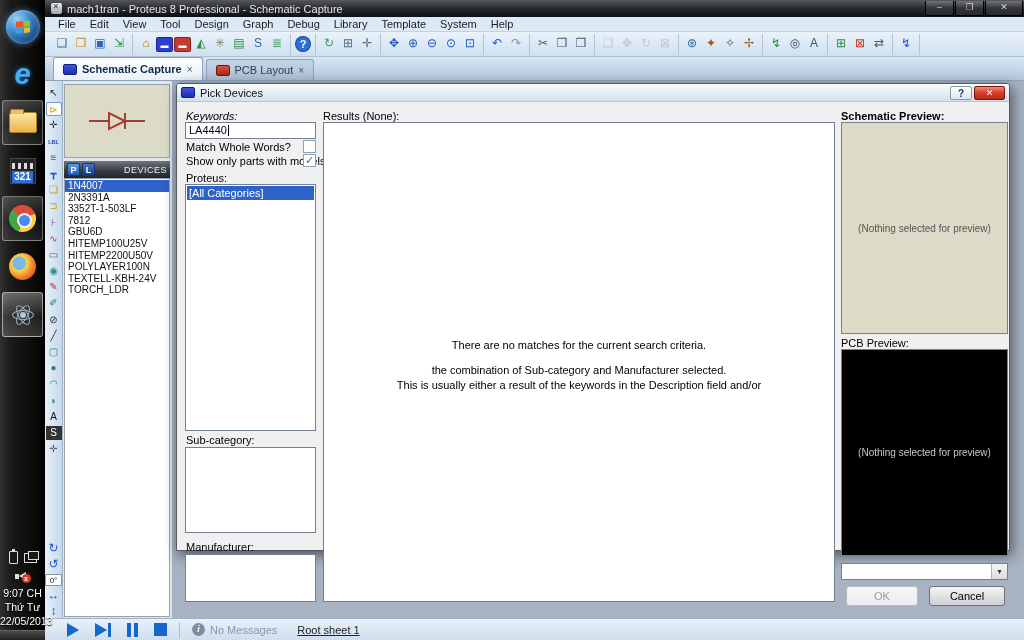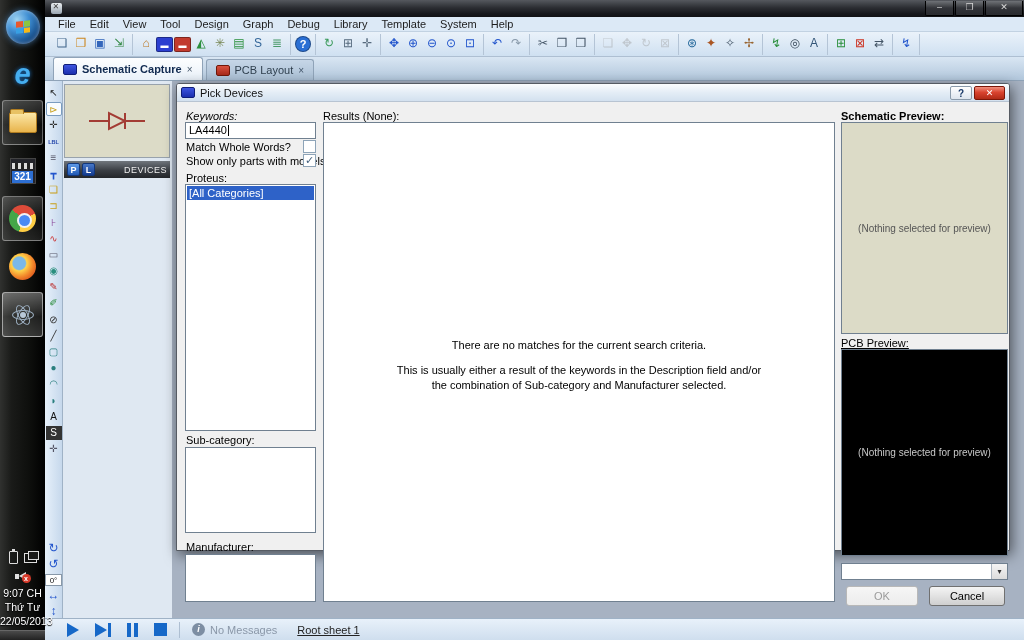--- a/index.html
+++ b/index.html
@@ -215,20 +215,21 @@
         <div>Thứ Tư</div>
         <div>22/05/2013</div>
       </div>
     </div>
     <div class="show-desktop"></div>
   </div>
 
   <div class="window">
     <div class="titlebar">
       <span class="app-icon-sm"></span>
+      <span>mach1tran - Proteus 8 Professional - Schematic Capture</span>
       <span class="winbtns">
         <span class="winbtn">–</span>
         <span class="winbtn">❐</span>
         <span class="winbtn close">✕</span>
       </span>
     </div>
     <div class="menubar" id="menubar">
         <span class="menu-item">File</span>
         <span class="menu-item">Edit</span>
         <span class="menu-item">View</span>
@@ -363,20 +364,32 @@
             <polygon points="22,7 22,23 38,15" fill="none" stroke="#a33c34" stroke-width="2"></polygon>
             <line x1="38" y1="7" x2="38" y2="23" stroke="#a33c34" stroke-width="2"></line>
             <line x1="38" y1="15" x2="58" y2="15" stroke="#a33c34" stroke-width="2"></line>
           </svg>
         </div>
         <div class="devices-header">
           <span class="pl-btn p">P</span>
           <span class="pl-btn l">L</span>
           <span class="devices-title">DEVICES</span>
         </div>
+        <ul class="devices-list" id="devices-list">
+            <li class="dev-item sel">1N4007</li>
+            <li class="dev-item">2N3391A</li>
+            <li class="dev-item">3352T-1-503LF</li>
+            <li class="dev-item">7812</li>
+            <li class="dev-item">GBU6D</li>
+            <li class="dev-item">HITEMP100U25V</li>
+            <li class="dev-item">HITEMP2200U50V</li>
+            <li class="dev-item">POLYLAYER100N</li>
+            <li class="dev-item">TEXTELL-KBH-24V</li>
+            <li class="dev-item">TORCH_LDR</li>
+          </ul>
       </div>
     </div>
 
     <div class="statusbar">
       <div class="sim">
         <span class="play-shape"></span>
         <span class="step-shape">
             <span class="play-shape"></span>
             <span class="bar"></span>
           </span>
@@ -419,30 +432,30 @@
     <span class="lbl" style="left:9px; top:350px;">Sub-category:</span>
     <div class="field sub-list"></div>
     <span class="lbl" style="left:9px; top:457px;">Manufacturer:</span>
     <div class="field man-list"></div>
 
     <span class="lbl" style="left:146px; top:26px;">Results (None):</span>
     <div class="field results-box">
       <div class="no-match">
         <div>There are no matches for the current search criteria.</div>
         <div class="gap"></div>
+        <div>the combination of Sub-category and Manufacturer selected.</div>
         <div>This is usually either a result of the keywords in the Description field and/or</div>
-        <div>the combination of Sub-category and Manufacturer selected.</div>
       </div>
     </div>
 
     <span class="lbl" style="left:664px; top:26px;font-weight:bold;">Schematic Preview:</span>
     <div class="field schem-box">
       <span class="preview-empty">(Nothing selected for preview)</span>
     </div>
-    <span class="lbl" style="left:664px; top:253px;text-decoration:underline;">PCB Preview:</span>
+    <span class="lbl" style="left:664px; top:253px;">PCB Preview:</span>
     <div class="field pcb-box">
       <span class="preview-empty">(Nothing selected for preview)</span>
     </div>
     <div class="field dropdown">
       <span class="dd-arrow">▾</span>
     </div>
     <div class="btn ok">OK</div>
     <div class="btn cancel">Cancel</div>
   </div>
 

